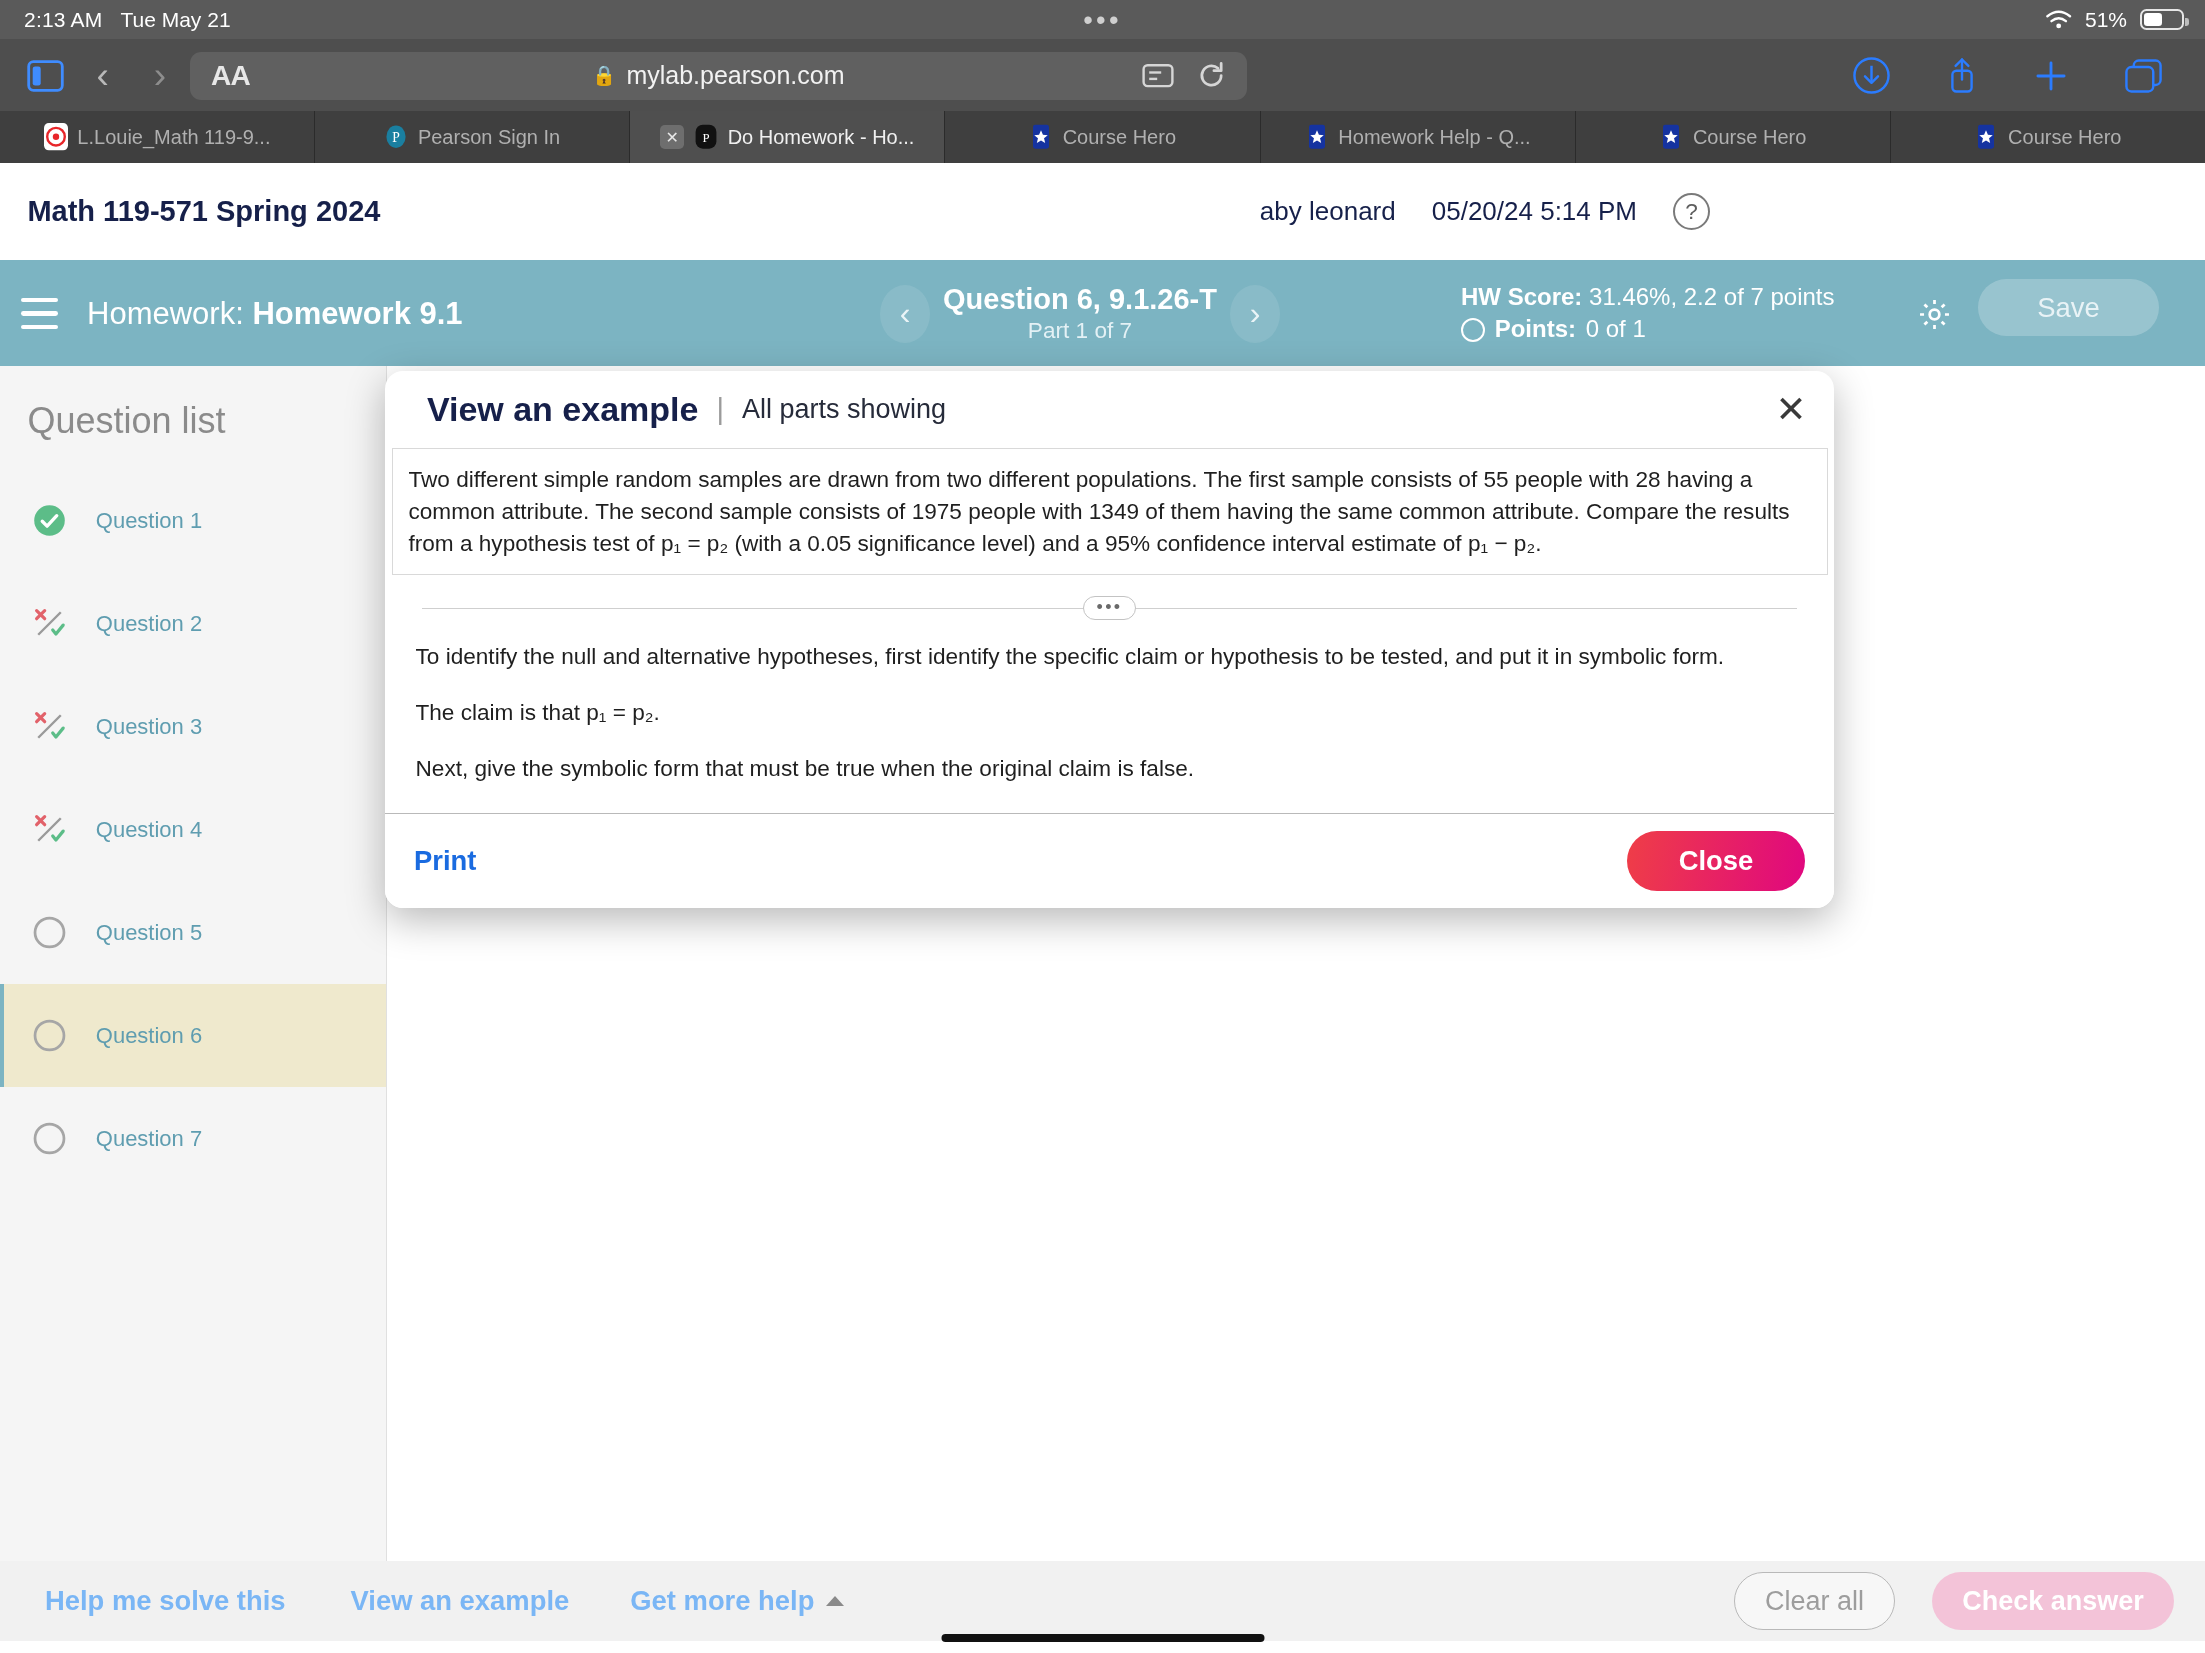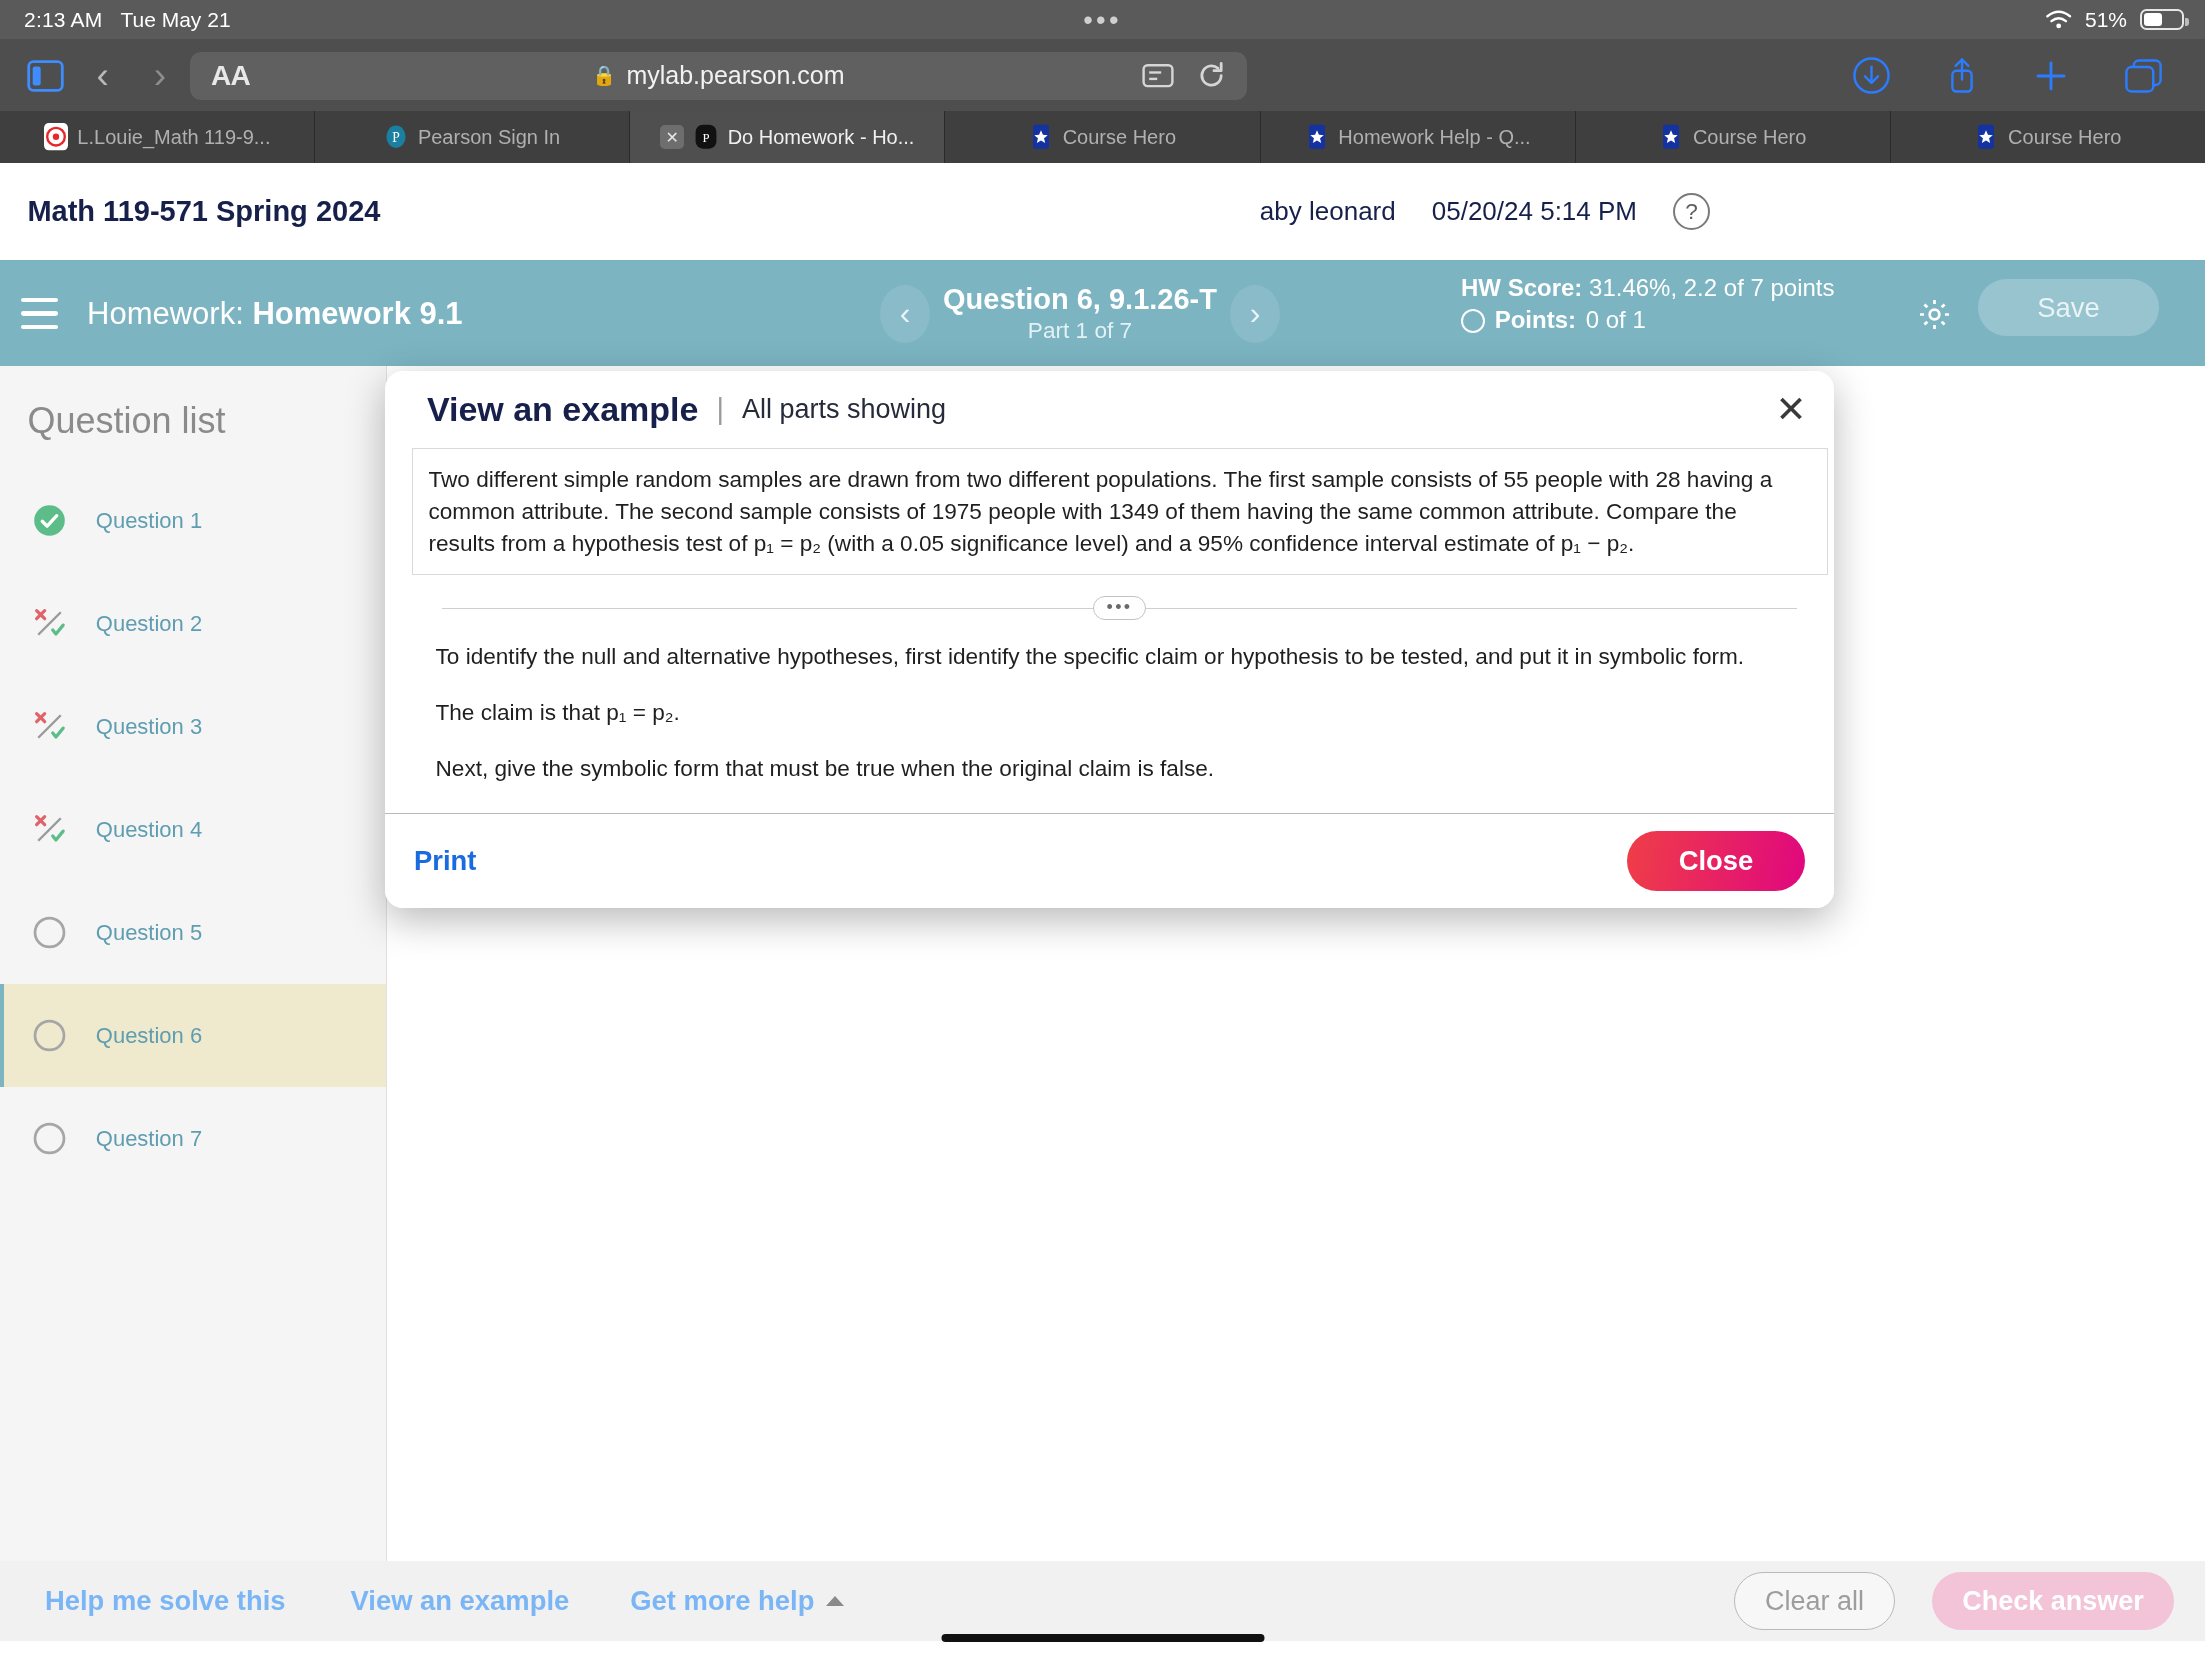--- a/index.html
+++ b/index.html
@@ -79,21 +79,21 @@
                flex-direction:column; justify-content:space-between; }
   .hamburger span { display:block; height:4.8px; background:#ffffff; border-radius:2.4px;}
   .hw-title { margin-left:29px; font-size:31px; }
   .hw-title b { font-weight:700; }
   .q-nav { position:absolute; left:880px; top:0; height:107px; display:flex; align-items:center; gap:13px;}
   .chev { width:50px;height:58px;border-radius:50%; background:rgba(255,255,255,.10);
           display:flex;align-items:center;justify-content:center;font-size:32px;color:#eaf4f7;}
   .q-head { text-align:center; }
   .q-head .qt { font-size:29px; font-weight:700; }
   .q-head .qp { font-size:22.6px; color:#e4f1f5; margin-top:1.6px;}
-  .score-block { position:absolute; left:1461px; top:12px; font-size:24px; line-height:1.35;}
+  .score-block { position:absolute; left:1461px; top:21px; font-size:24px; line-height:1.35;}
   .score-block b { font-weight:700; }
   .points-row { display:flex; align-items:center; gap:9.7px; }
   .pt-circle { width:24px;height:24px;border-radius:50%;border:2.4px solid #ffffff;display:inline-block;}
   .gear { position:absolute; left:1916px; top:36px; width:37px;height:37px;}
   .save-btn { position:absolute; left:1978px; top:19px; width:181px; height:57px;
               border-radius:29px; background:rgba(255,255,255,.22); color:#e9f3f6;
               display:flex;align-items:center;justify-content:center;font-size:27.4px; border:none;}
 
   
   .body-area { position:absolute; top:366px; left:0; width:2205px; height:1195px; background:#ffffff;}
@@ -116,21 +116,21 @@
     background:#ffffff; border-radius:18px; box-shadow:0 11.3px 39px rgba(0,0,0,.28);
     z-index:30; overflow:hidden;
   }
   .modal-full { height:533px; }
   .modal-header { height:77px; display:flex; align-items:center; padding:0 27.4px; }
   .mh-title { font-size:34px; font-weight:700; color:#16204a; margin-left:14.5px;}
   .mh-sep { margin:0 18px; font-size:29px; color:#9b9b9b;}
   .mh-sub { font-size:27px; color:#262b3a;}
   .mh-x { margin-left:auto; font-size:37px; color:#3a3a3a; line-height:1; }
 
-  .modal-body-wrap { position:absolute; left:0; right:0; top:77px; bottom:0;margin-left:20px; }
+  .modal-body-wrap { position:absolute; left:0; right:0; top:77px; bottom:0; }
   .mb-scroll { position:absolute; left:6.5px; right:6.5px; top:0; bottom:0; overflow:hidden;
                border-top:0.8px solid #d9d9d9; }
   .mb-inner { padding:18px 24px 0 24px; font-size:22.6px; color:#1f1f1f; line-height:1.42;}
   .prob { border:0.8px solid #d9d9d9; border-top:none; padding:14.5px 18px 14.5px 16px;
           margin:-18px -24px 0 -24px; }
   .divider-row { display:flex; align-items:center; justify-content:center; margin:21px 0 21px 0;
                  position:relative; }
   .divider-row::before { content:""; position:absolute; left:6.5px; right:6.5px; top:50%; height:0.8px; background:#cfcfcf;}
   .dots-pill { position:relative; width:53px; height:24px; border:0.8px solid #c3c3c3; border-radius:13px;
                background:#fff; display:flex;align-items:center;justify-content:center;

